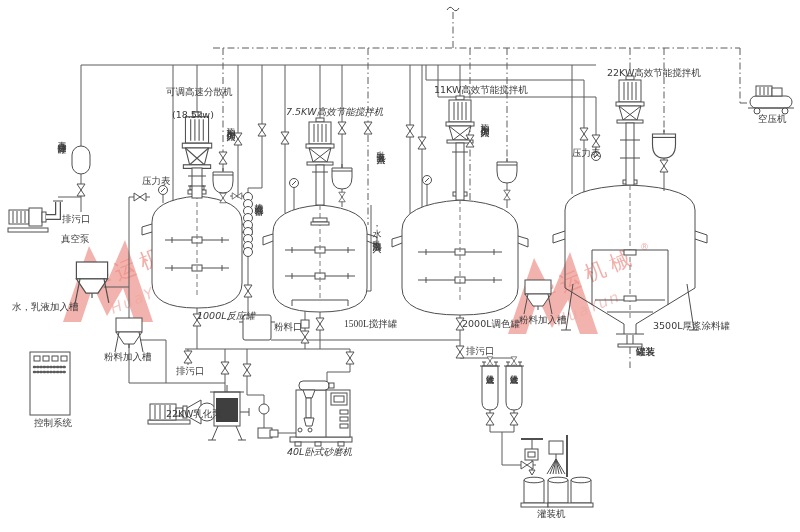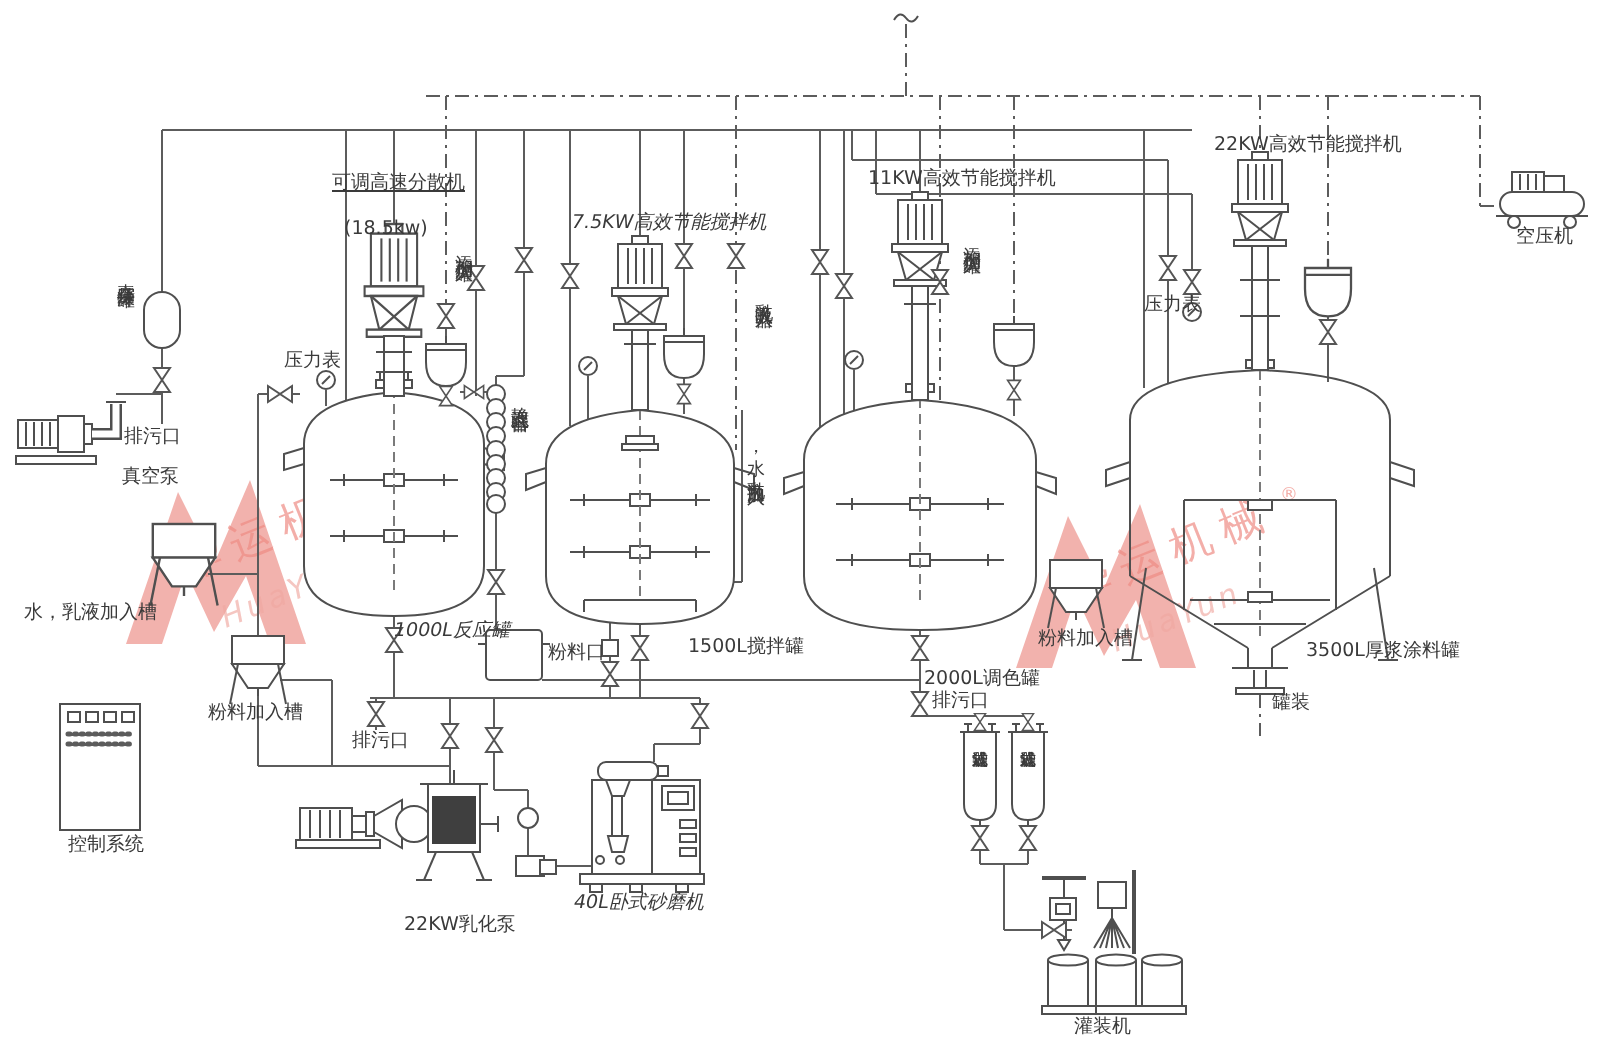--- a/index.html
+++ b/index.html
@@ -374,44 +374,44 @@
     <use href="#sym-valve" transform="translate(514,419) rotate(90)"></use>
     <use href="#sym-valve" transform="translate(527,465)"></use>
   </g>
 
   <use href="#sym-gauge" transform="translate(163,190)"></use>
   <use href="#sym-gauge" transform="translate(294,183)"></use>
   <use href="#sym-gauge" transform="translate(427,180)"></use>
   <use href="#sym-gauge" transform="translate(596,156)"></use>
 </svg>
 
-<div class="lbl" style="left:166px;top:87px;text-decoration:underline;">可调高速分散机</div>
+<div class="lbl" style="left:166px;top:87px;">可调高速分散机</div>
 <div class="lbl" style="left:172px;top:110px;">(18.5kw)</div>
 <div class="lbl" style="left:286px;top:107px;font-style:italic;">7.5KW高效节能搅拌机</div>
 <div class="lbl" style="left:434px;top:85px;">11KW高效节能搅拌机</div>
 <div class="lbl" style="left:607px;top:68px;">22KW高效节能搅拌机</div>
 <div class="lbl" style="left:758px;top:114px;">空压机</div>
 <div class="lbl" style="left:14px;top:234px;margin-left:47px;">真空泵</div>
 <div class="lbl" style="left:62px;top:214px;">排污口</div>
 <div class="lbl" style="left:12px;top:302px;text-align:center;">水，乳液加入槽</div>
 <div class="lbl" style="left:104px;top:352px;">粉料加入槽</div>
 <div class="lbl" style="left:34px;top:418px;text-align:center;">控制系统</div>
 <div class="lbl" style="left:142px;top:176px;">压力表</div>
 <div class="lbl" style="left:572px;top:148px;">压力表</div>
 <div class="lbl" style="left:197px;top:311px;font-style:italic;">1000L反应罐</div>
-<div class="lbl" style="left:344px;top:319px;">1500L搅拌罐</div>
-<div class="lbl" style="left:462px;top:319px;margin-top:16px;">2000L调色罐</div>
+<div class="lbl" style="left:344px;top:319px;font-family:Liberation Serif, serif;">1500L搅拌罐</div>
+<div class="lbl" style="left:462px;top:319px;">2000L调色罐</div>
 <div class="lbl" style="left:653px;top:321px;">3500L厚浆涂料罐</div>
 <div class="lbl" style="left:274px;top:322px;">粉料口</div>
 <div class="lbl" style="left:176px;top:366px;">排污口</div>
 <div class="lbl" style="left:466px;top:346px;">排污口</div>
-<div class="lbl" style="left:166px;top:458px;margin-left:36px;">22KW乳化泵</div>
+<div class="lbl" style="left:166px;top:409px;">22KW乳化泵</div>
 <div class="lbl" style="left:287px;top:447px;font-style:italic;">40L卧式砂磨机</div>
 <div class="lbl" style="left:519px;top:315px;">粉料加入槽</div>
-<div class="lbl" style="left:636px;top:347px;">罐装</div>
+<div class="lbl" style="left:636px;top:347px;font-weight:bold;">罐装</div>
 <div class="lbl" style="left:537px;top:509px;">灌装机</div>
 
 <div class="vlbl" style="left:57px;top:134px;">真空缓冲罐</div>
 <div class="vlbl" style="left:226px;top:120px;">添加剂加入罐</div>
 <div class="vlbl" style="left:254px;top:196px;">静态混合器</div>
 <div class="vlbl" style="left:376px;top:144px;">乳液吸入器</div>
 <div class="vlbl" style="left:372px;top:222px;">水，乳液加入口</div>
 <div class="vlbl" style="left:480px;top:116px;">添加剂加入罐</div>
 <div class="vlbl sm" style="left:485px;top:369px;">袋式过滤器</div>
 <div class="vlbl sm" style="left:509px;top:369px;">袋式过滤器</div>

